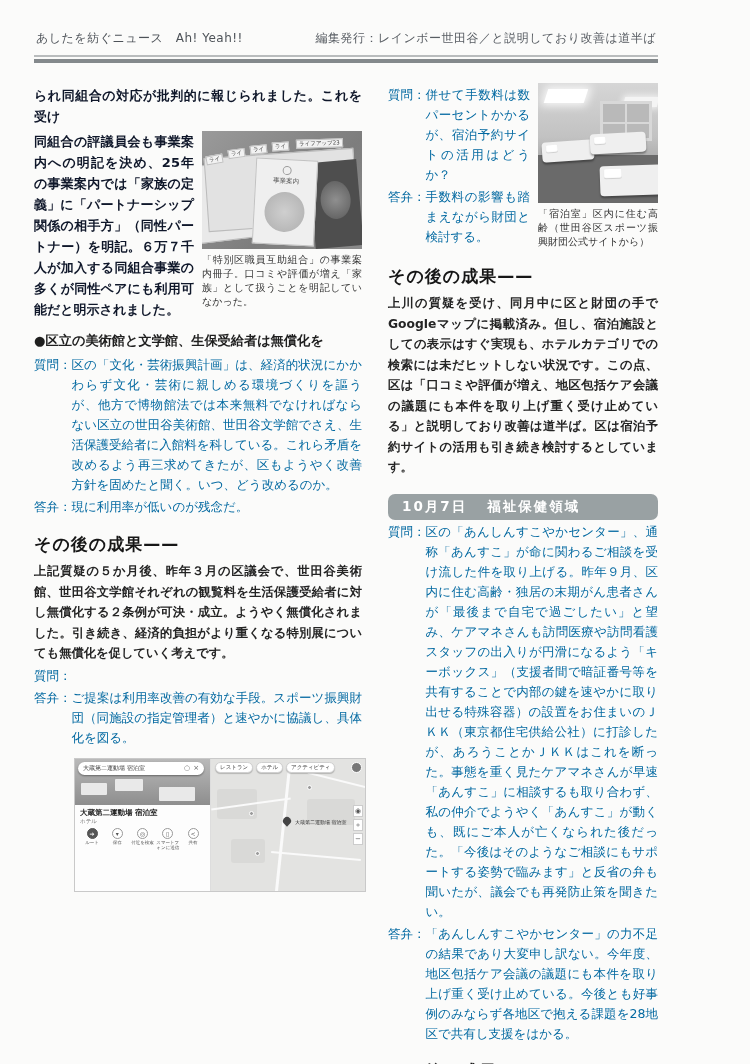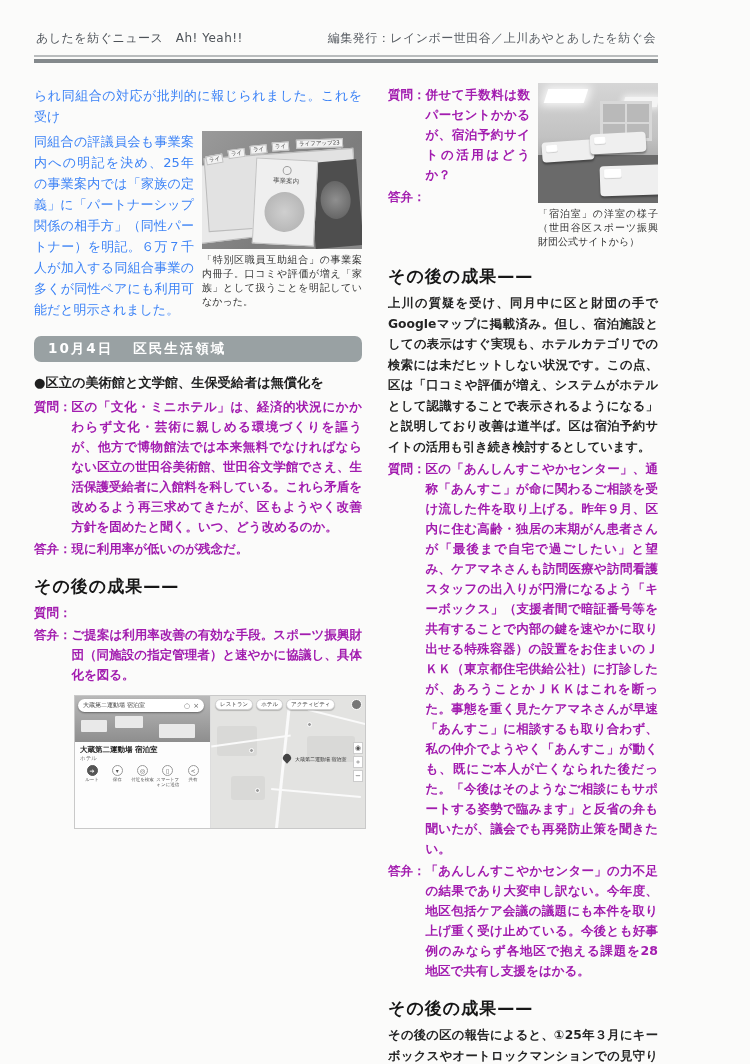--- a/index.html
+++ b/index.html
@@ -16,22 +16,22 @@
          padding:30px 2px 8px 2px; font-size:12px; color:#4d5258; letter-spacing:.5px; }
   .hdr .mid { color:#585d63; }
   .rule-thin { height:2px; background:#b9bcbd; }
   .rule-thick { height:4px; background:#84898c; margin-top:2px; }
 
   
   .cols { display:flex; gap:26px; margin-top:20px; }
   .col { width:328px; }
 
   .jp { text-align:justify; }
-  .bold-body { font-weight:normal; font-size:13px; line-height:21px; color:#3b82f6; }
-  .qa { display:flex; font-size:12.5px; line-height:20px; color:#a21caf; margin-top:2px;font-weight:bold; }
+  .bold-body { font-weight:bold; font-size:13px; line-height:21px; color:#0f172a; }
+  .qa { display:flex; font-size:12.5px; line-height:20px; color:#0369a1; margin-top:2px; }
   .qa-label { flex:0 0 auto; white-space:nowrap; }
   .qa-text { flex:1; text-align:justify; }
   .topic-h { font-size:13.2px; font-weight:bold; color:#1f1f1f; margin:12px 0 5px 0; }
   .result-h { font-size:17px; font-weight:bold; color:#161616; margin:16px 0 5px 0; letter-spacing:1px; }
   .result-body { font-weight:bold; font-size:12.3px; line-height:20.5px; color:#242424; text-align:justify; }
   .badge { display:flex; gap:20px; align-items:center; background:#99a1a3; color:#fff;
            font-weight:bold; font-size:13.5px; letter-spacing:2px;
            border-radius:7px; padding:4px 14px; margin-top:16px; }
   .caption { font-size:10px; line-height:14px; color:#333; margin-top:4px; }
 
@@ -115,21 +115,21 @@
             font-size:7px; color:#555; line-height:10px; }
   .m-zoom div { background:#fff; border:1px solid #ccc; margin-bottom:2px; }
 </style>
 </head>
 <body>
 
 <div class="page">
 
   <div class="hdr">
     <span>あしたを紡ぐニュース　Ah! Yeah!!</span>
-    <span class="mid">編集発行：レインボー世田谷／上川あやとあしたを紡ぐ会</span>
+    <span class="mid">編集発行：レインボー世田谷／と説明しており改善は道半ば</span>
   </div>
   <div class="rule-thin"></div>
   <div class="rule-thick"></div>
 
   <div class="cols">
 
     <div class="col">
 
       <div class="bold-body jp intro-line">られ同組合の対応が批判的に報じられました。これを受け</div>
 
@@ -150,36 +150,33 @@
             <div class="bk-cover">
               <div class="ring"></div>
               <div class="lbl">事業案内</div>
               <div class="blob"></div>
             </div>
           </div>
           <div class="caption jp">「特別区職員互助組合」の事業案内冊子。口コミや評価が増え「家族」として扱うことを明記していなかった。</div>
         </div>
       </div>
 
-      <div class="badge">
-        <span>10月4日</span>
-        <span>区民生活領域</span>
-      </div>
 
       <div class="topic-h">●区立の美術館と文学館、生保受給者は無償化を</div>
       <div class="qa">
         <span class="qa-label">質問：</span>
-        <span class="qa-text">区の「文化・ミニホテル」は、経済的状況にかかわらず文化・芸術に親しめる環境づくりを謳うが、他方で博物館法では本来無料でなければならない区立の世田谷美術館、世田谷文学館でさえ、生活保護受給者に入館料を科している。これら矛盾を改めるよう再三求めてきたが、区もようやく改善方針を固めたと聞く。いつ、どう改めるのか。</span>
+        <span class="qa-text">区の「文化・芸術振興計画」は、経済的状況にかかわらず文化・芸術に親しめる環境づくりを謳うが、他方で博物館法では本来無料でなければならない区立の世田谷美術館、世田谷文学館でさえ、生活保護受給者に入館料を科している。これら矛盾を改めるよう再三求めてきたが、区もようやく改善方針を固めたと聞く。いつ、どう改めるのか。</span>
       </div>
       <div class="qa">
         <span class="qa-label">答弁：</span>
         <span class="qa-text">現に利用率が低いのが残念だ。</span>
       </div>
 
       <div class="result-h">その後の成果——</div>
+      <div class="result-body">上記質疑の５か月後、昨年３月の区議会で、世田谷美術館、世田谷文学館それぞれの観覧料を生活保護受給者に対し無償化する２条例が可決・成立。ようやく無償化されました。引き続き、経済的負担がより重くなる特別展についても無償化を促していく考えです。</div>
 
       <div class="qa">
         <span class="qa-label">質問：</span>
       </div>
       <div class="qa">
         <span class="qa-label">答弁：</span>
         <span class="qa-text">ご提案は利用率改善の有効な手段。スポーツ振興財団（同施設の指定管理者）と速やかに協議し、具体化を図る。</span>
       </div>
 
       <div class="maps">
@@ -259,20 +256,21 @@
     <div class="col">
 
       <div class="top-right-row">
         <div class="qa-narrow">
           <div class="qa">
             <span class="qa-label">質問：</span>
             <span class="qa-text">併せて手数料は数パーセントかかるが、宿泊予約サイトの活用はどうか？</span>
           </div>
           <div class="qa">
             <span class="qa-label">答弁：</span>
+            <span class="qa-text">手数料の影響も踏まえながら財団と検討する。</span>
           </div>
         </div>
         <div class="photo-col">
           <div class="ph-room">
             <div class="light1"></div>
             <div class="light2"></div>
             <div class="win">
               <i style="left:0; right:0; top:18px; height:2px;"></i>
               <i style="left:22px; top:0; bottom:0; width:2px;"></i>
             </div>
@@ -280,27 +278,31 @@
             <div class="bed" style="left:4px; top:58px; width:52px; height:20px; transform:rotate(-4deg);">
                 <span class="pillow"></span>
               </div>
             <div class="bed" style="left:52px; top:50px; width:56px; height:20px; transform:rotate(-3deg);">
                 <span class="pillow"></span>
               </div>
             <div class="bed" style="left:62px; top:82px; width:86px; height:30px; transform:rotate(-2deg);">
                 <span class="pillow" style="width:18px; height:10px;"></span>
               </div>
           </div>
-          <div class="caption jp">「宿泊室」の洋室の様子（世田谷区スポーツ振興財団公式サイトから）</div>
+          <div class="caption jp">「宿泊室」区内に住む高齢（世田谷区スポーツ振興財団公式サイトから）</div>
         </div>
       </div>
 
       <div class="result-h">その後の成果——</div>
-      <div class="result-body">上川の質疑を受け、同月中に区と財団の手でGoogleマップに掲載済み。但し、宿泊施設としての表示はすぐ実現も、ホテルカテゴリでの検索には未だヒットしない状況です。この点、区は「口コミや評価が増え、システムがホテルとして認識することで表示されるようになる」と説明しており改善は道半ば。区は宿泊予約サイトの活用も引き続き検討するとしています。</div>
-
+      <div class="result-body">上川の質疑を受け、同月中に区と財団の手でGoogleマップに掲載済み。但し、宿泊施設としての表示はすぐ実現も、ホテルカテゴリでの検索には未だヒットしない状況です。この点、区は「口コミや評価が増え、地区包括ケア会議の議題にも本件を取り上げ重く受け止めている」と説明しており改善は道半ば。区は宿泊予約サイトの活用も引き続き検討するとしています。</div>
+
+      <div class="badge">
+        <span>10月7日</span>
+        <span>福祉保健領域</span>
+      </div>
 
       <div class="qa">
         <span class="qa-label">質問：</span>
         <span class="qa-text">区の「あんしんすこやかセンター」、通称「あんすこ」が命に関わるご相談を受け流した件を取り上げる。昨年９月、区内に住む高齢・独居の末期がん患者さんが「最後まで自宅で過ごしたい」と望み、ケアマネさんも訪問医療や訪問看護スタッフの出入りが円滑になるよう「キーボックス」（支援者間で暗証番号等を共有することで内部の鍵を速やかに取り出せる特殊容器）の設置をお住まいのＪＫＫ（東京都住宅供給公社）に打診したが、あろうことかＪＫＫはこれを断った。事態を重く見たケアマネさんが早速「あんすこ」に相談するも取り合わず、私の仲介でようやく「あんすこ」が動くも、既にご本人が亡くなられた後だった。「今後はそのようなご相談にもサポートする姿勢で臨みます」と反省の弁も聞いたが、議会でも再発防止策を聞きたい。</span>
       </div>
       <div class="qa">
         <span class="qa-label">答弁：</span>
         <span class="qa-text">「あんしんすこやかセンター」の力不足の結果であり大変申し訳ない。今年度、地区包括ケア会議の議題にも本件を取り上げ重く受け止めている。今後とも好事例のみならず各地区で抱える課題を28地区で共有し支援をはかる。</span>
       </div>
 

